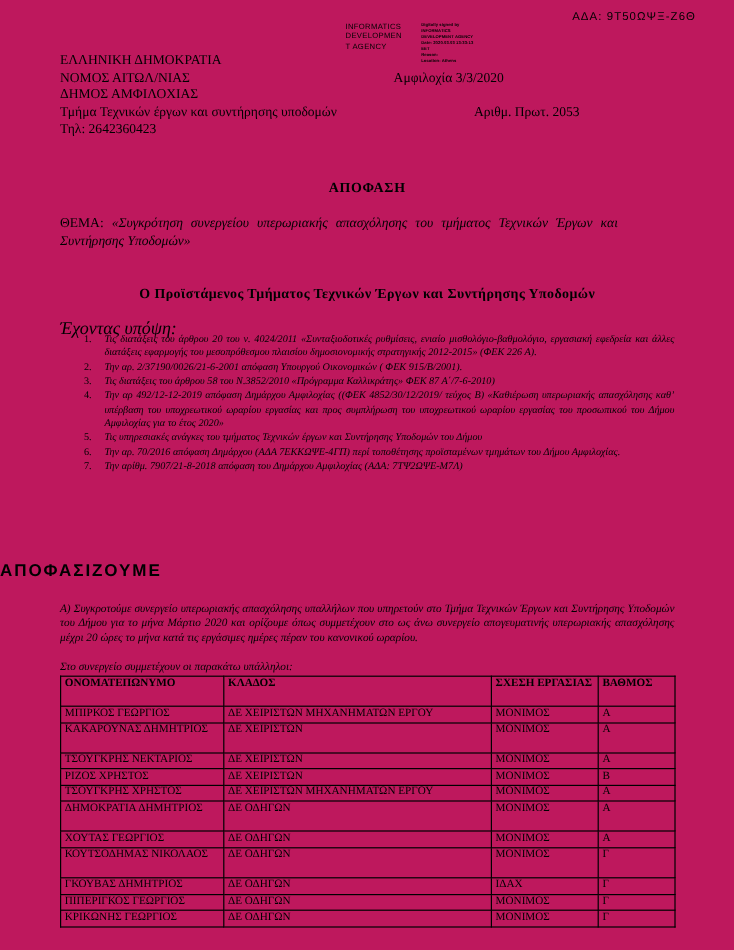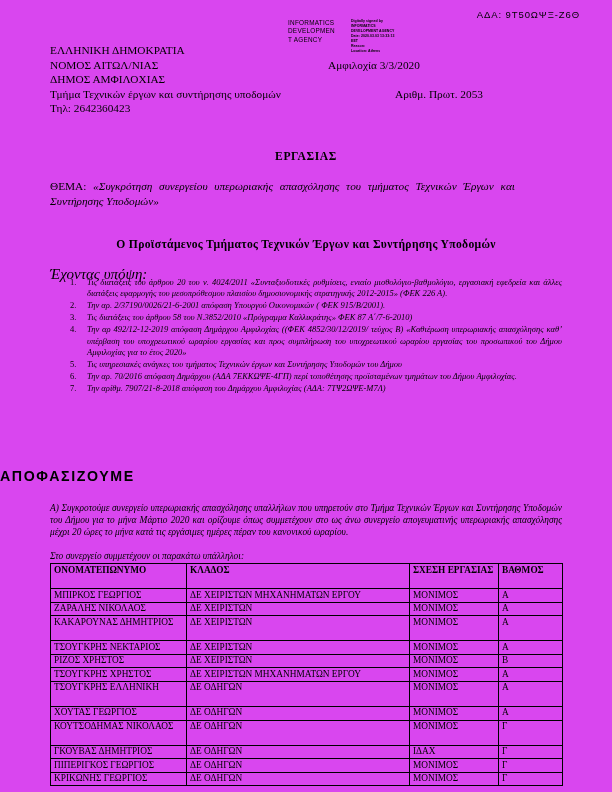--- a/index.html
+++ b/index.html
@@ -10,21 +10,21 @@
   }
   body {
     font-family: "Liberation Serif", "DejaVu Serif", serif;
     color: #000000;
   }
   .page {
     position: relative;
     width: 612px;
     height: 792px;
     margin: 0 auto;
-    background: #d946ef;
+    background: #be185d;
     overflow: hidden;
     box-sizing: border-box;
   }
 
   
   .ada-code {
     position: absolute;
     top: 9px;
     right: 32px;
     font-family: "Liberation Sans", "DejaVu Sans", sans-serif;
@@ -259,21 +259,21 @@
     </div>
     <div class="header-row">
       <div class="hdr-left">Τμήμα Τεχνικών έργων και συντήρησης υποδομών</div>
       <div class="hdr-right proto">Αριθμ. Πρωτ. 2053</div>
     </div>
     <div class="header-row">
       <div class="hdr-left">Τηλ: 2642360423</div>
     </div>
   </div>
 
-  <div class="apofasi-title">ΕΡΓΑΣΙΑΣ</div>
+  <div class="apofasi-title">ΑΠΟΦΑΣΗ</div>
 
   <div class="thema">
     <span class="lbl">ΘΕΜΑ:</span>
     <span class="val">«Συγκρότηση συνεργείου υπερωριακής απασχόλησης του τμήματος Τεχνικών Έργων και Συντήρησης Υποδομών»</span>
   </div>
 
   <div class="proistamenos">Ο Προϊστάμενος Τμήματος Τεχνικών Έργων και Συντήρησης Υποδομών</div>
 
   <div class="echontas">Έχοντας υπόψη:</div>
 
@@ -330,26 +330,20 @@
       </tr>
     </thead>
     <tbody>
         <tr>
           <td>ΜΠΙΡΚΟΣ ΓΕΩΡΓΙΟΣ</td>
           <td>ΔΕ ΧΕΙΡΙΣΤΩΝ ΜΗΧΑΝΗΜΑΤΩΝ ΕΡΓΟΥ</td>
           <td>ΜΟΝΙΜΟΣ</td>
           <td>Α</td>
         </tr>
         <tr>
-          <td>ΖΑΡΑΛΗΣ ΝΙΚΟΛΑΟΣ</td>
-          <td>ΔΕ  ΧΕΙΡΙΣΤΩΝ</td>
-          <td>ΜΟΝΙΜΟΣ</td>
-          <td>Α</td>
-        </tr>
-        <tr>
           <td class="tall">ΚΑΚΑΡΟΥΝΑΣ ΔΗΜΗΤΡΙΟΣ</td>
           <td class="tall">ΔΕ ΧΕΙΡΙΣΤΩΝ</td>
           <td class="tall">ΜΟΝΙΜΟΣ</td>
           <td class="tall">Α</td>
         </tr>
         <tr>
           <td>ΤΣΟΥΓΚΡΗΣ ΝΕΚΤΑΡΙΟΣ</td>
           <td>ΔΕ ΧΕΙΡΙΣΤΩΝ</td>
           <td>ΜΟΝΙΜΟΣ</td>
           <td>Α</td>
@@ -360,21 +354,21 @@
           <td>ΜΟΝΙΜΟΣ</td>
           <td>Β</td>
         </tr>
         <tr>
           <td>ΤΣΟΥΓΚΡΗΣ ΧΡΗΣΤΟΣ</td>
           <td>ΔΕ ΧΕΙΡΙΣΤΩΝ ΜΗΧΑΝΗΜΑΤΩΝ ΕΡΓΟΥ</td>
           <td>ΜΟΝΙΜΟΣ</td>
           <td>Α</td>
         </tr>
         <tr>
-          <td class="tall">ΤΣΟΥΓΚΡΗΣ ΕΛΛΗΝΙΚΗ</td>
+          <td class="tall">ΔΗΜΟΚΡΑΤΙΑ ΔΗΜΗΤΡΙΟΣ</td>
           <td class="tall">ΔΕ ΟΔΗΓΩΝ</td>
           <td class="tall">ΜΟΝΙΜΟΣ</td>
           <td class="tall">Α</td>
         </tr>
         <tr>
           <td>ΧΟΥΤΑΣ ΓΕΩΡΓΙΟΣ</td>
           <td>ΔΕ ΟΔΗΓΩΝ</td>
           <td>ΜΟΝΙΜΟΣ</td>
           <td>Α</td>
         </tr>

